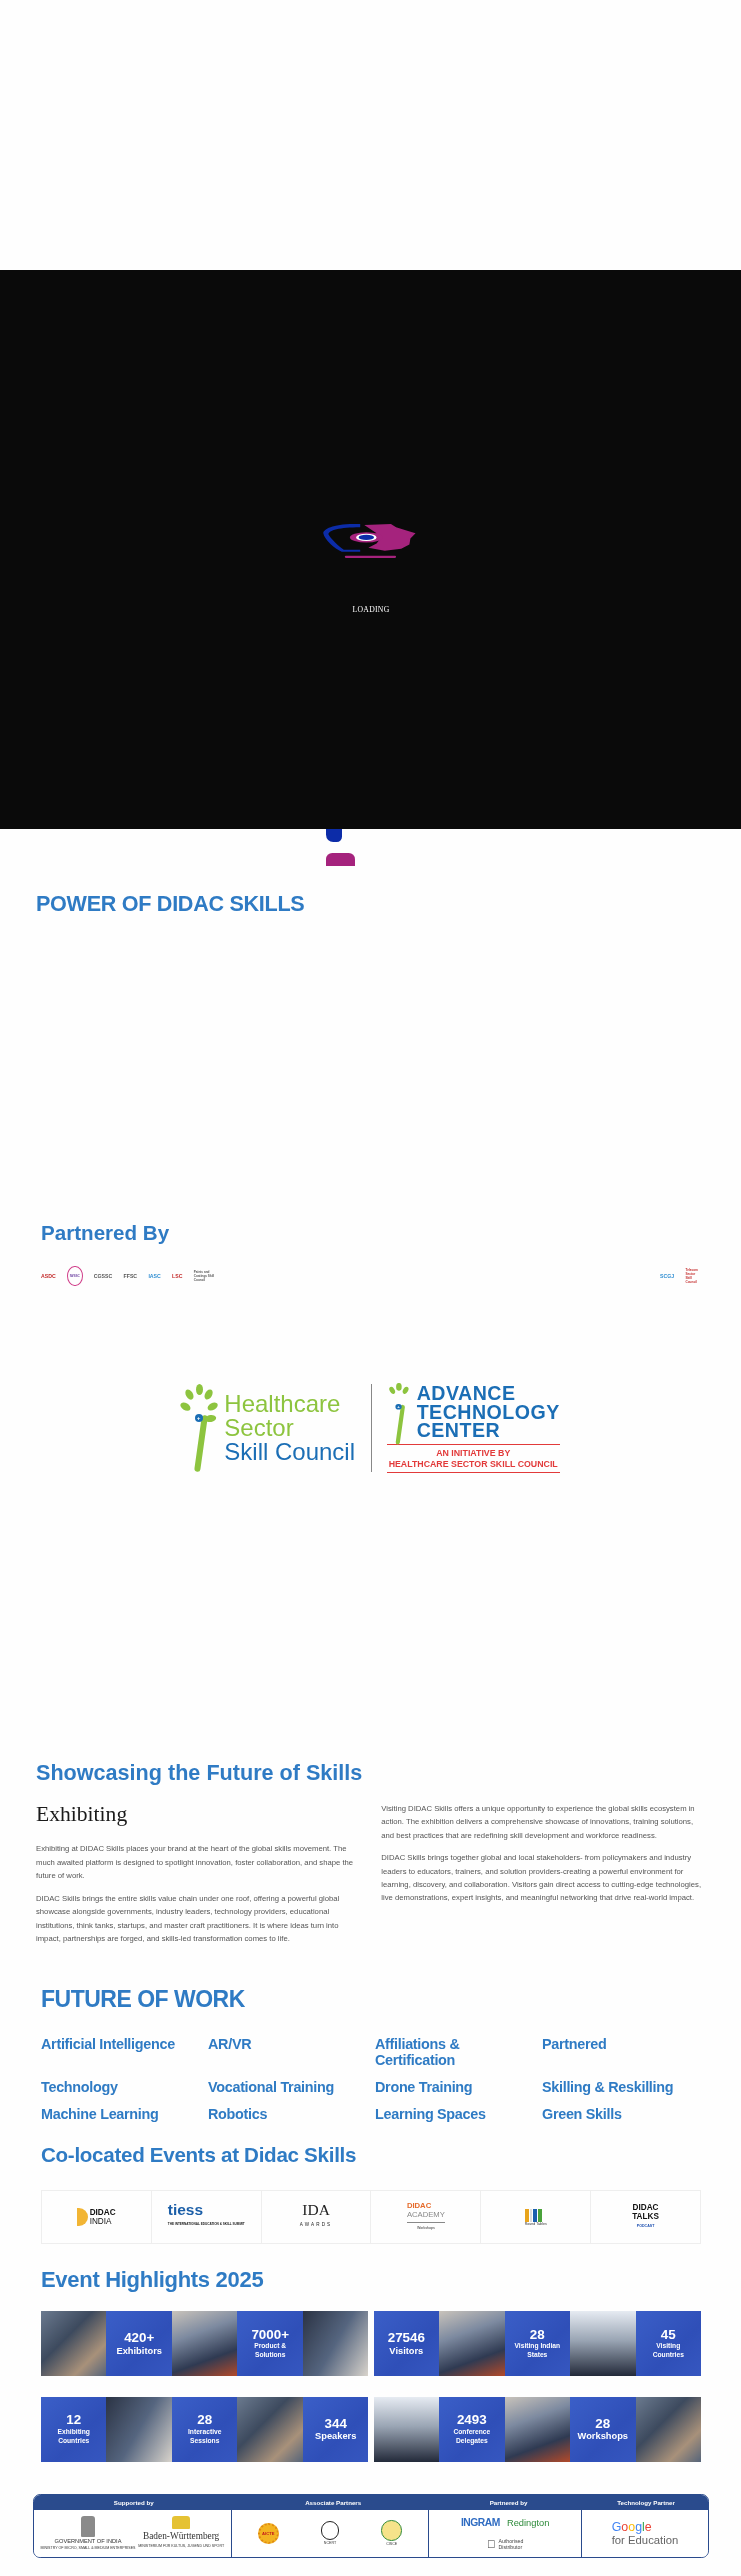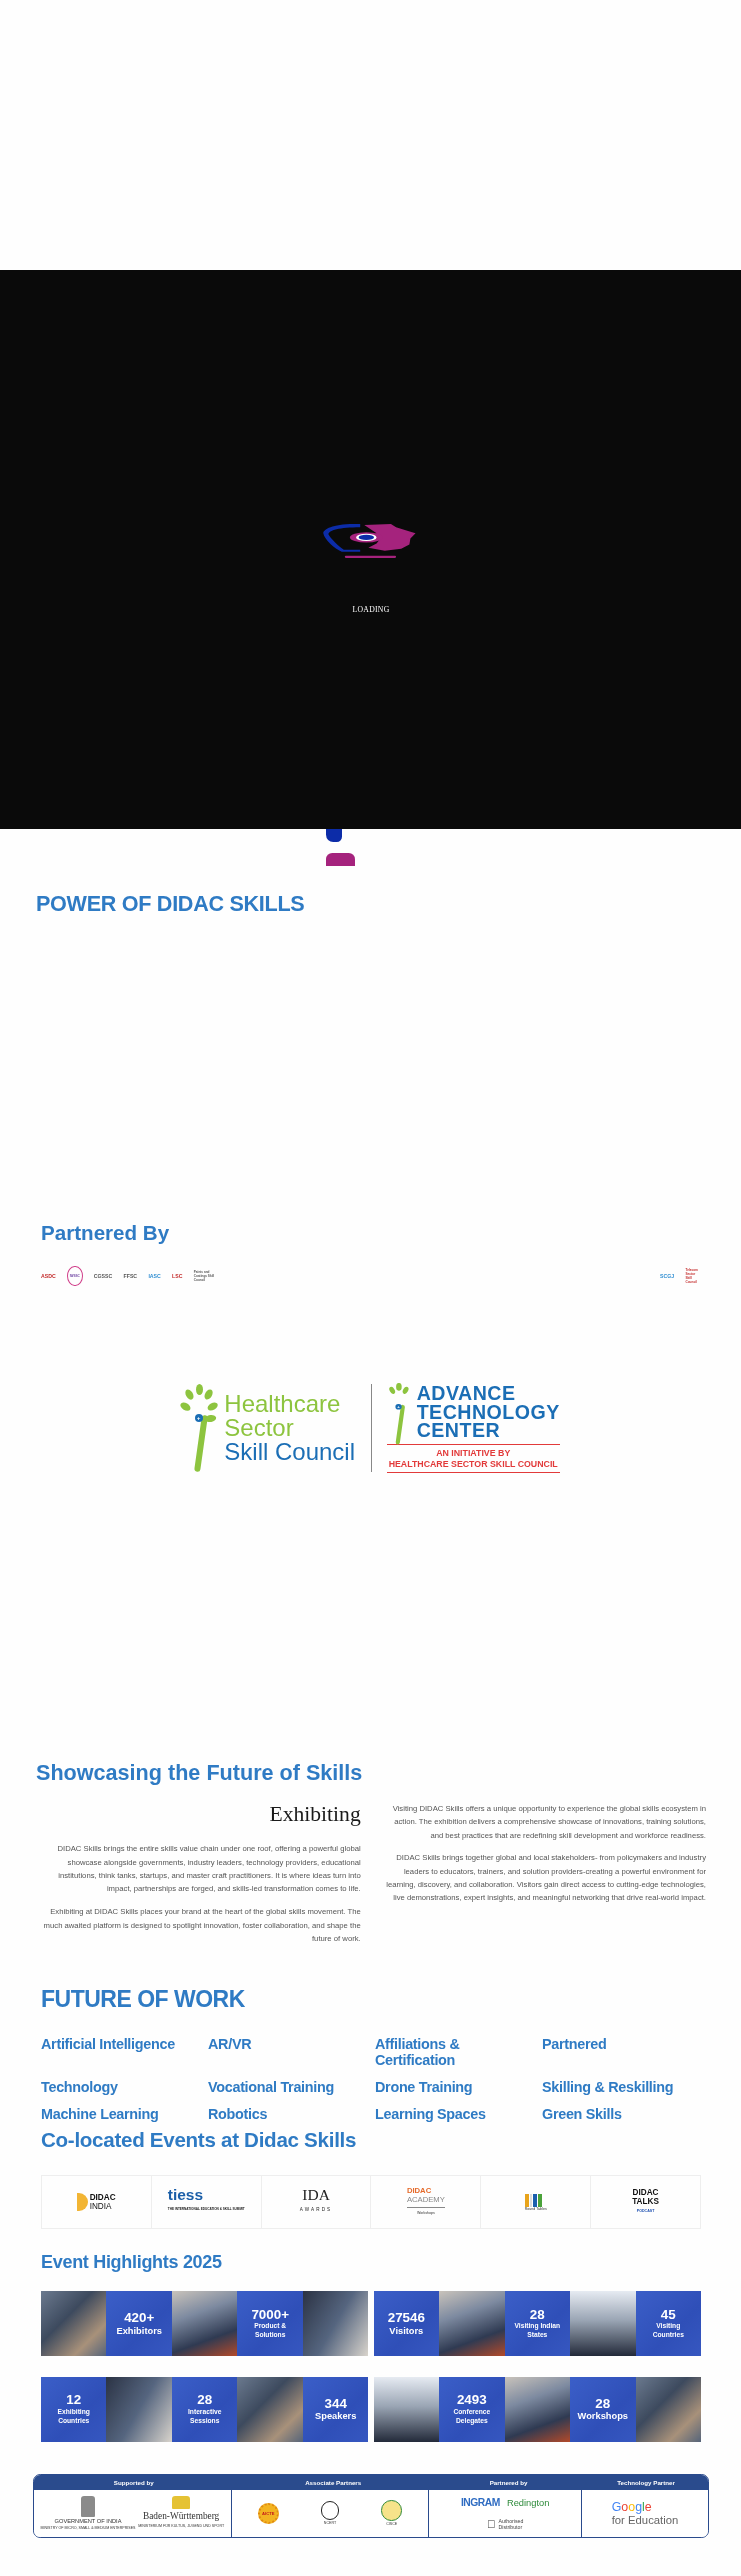--- a/index.html
+++ b/index.html
@@ -39,50 +39,50 @@
   .vdivider { width: 0.5px; height: 88px; background: #888; }
   .atc { display: flex; flex-direction: column; }
   .atc-top { display: flex; align-items: center; gap: 4.1px; }
   .atc-title { font-size: 19.6px; line-height: 18.5px; font-weight: bold; color: #1b6eb5; letter-spacing: 0.5px; }
   .atc-sub { border-top: 1px solid #e23a3a; border-bottom: 1px solid #e23a3a; margin-top: 4.1px; padding: 3.1px 0; text-align: center; color: #e23a3a; font-weight: bold; font-size: 8.8px; line-height: 10.3px; }
 
   .spacer-after-hsc { height: 278px; }
 
   .showcase { padding: 0 36px; font-size: 21.6px; }
   .ex-vis { display: flex; padding: 0 36px; gap: 20.6px; margin-top: 15.5px; }
-  .ex-vis .col { flex: 1; text-align: right; }
+  .ex-vis .col { flex: 1; }
   .ex-vis h3 { font-family: "Liberation Serif", serif; font-weight: normal; font-size: 21.6px; color: #1a1a1a; margin-bottom: 15.5px; }
   .ex-vis p { font-size: 7.7px; line-height: 13.4px; color: #555; margin-bottom: 9.3px; max-width: 325px; }
 
   .fow-title { padding: 0 41px; font-size: 23px; margin-top: 31px; letter-spacing: -0.5px; }
   .fow-grid { display: grid; grid-template-columns: repeat(4, 167px); padding: 0 41px; margin-top: 23px; row-gap: 10.3px; }
   .fow-grid div { font-size: 14.4px; line-height: 16.5px; font-weight: bold; color: #2f7bc4; letter-spacing: -0.3px; padding-right: 10.3px; }
 
-  .coloc-title { padding: 0 41px; font-size: 20.6px; margin-top: 6px; letter-spacing: -0.3px; }
+  .coloc-title { padding: 0 41px; font-size: 20.6px; margin-top: 21px; letter-spacing: -0.3px; }
   .coloc-row { display: flex; margin: 23px 41px 0 41px; border-top: 0.5px solid #eee; border-bottom: 0.5px solid #eee; height: 54px; }
   .coloc-row .cell { flex: 1; border-left: 0.5px solid #eee; display: flex; align-items: center; justify-content: center; flex-direction: column; }
   .coloc-row .cell:last-child { border-right: 0.5px solid #eee; }
   .cl-didac { display: flex; align-items: center; gap: 2.1px; }
   .cl-didac .mark { width: 10.3px; height: 18.5px; background: #f2b534; border-radius: 0 9.3px 9.3px 0; }
   .cl-didac .t { font-weight: bold; font-size: 8.2px; line-height: 9.3px; color: #111; }
   .cl-didac .t span { display: block; font-weight: normal; }
   .cl-tiess { color: #1c5fa8; font-weight: bold; font-size: 15.5px; line-height: 15.5px; }
   .cl-tiess small { display: block; font-size: 3.1px; color: #222; text-align: center; }
   .cl-ida { font-family: "Liberation Serif", serif; font-size: 15.5px; color: #222; line-height: 15.5px; text-align: center; }
   .cl-ida small { display: block; font-family: "Liberation Sans", sans-serif; font-size: 4.6px; letter-spacing: 2.1px; }
   .cl-acad { font-weight: bold; font-size: 7.7px; color: #e56a2a; line-height: 8.8px; }
   .cl-acad span { display: block; color: #888; font-weight: normal; }
   .cl-acad small { display: block; font-size: 3.6px; color: #333; font-weight: normal; border-top: 0.5px solid #888; margin-top: 2.1px; padding-top: 1px; text-align: center; }
   .cl-rt { display: flex; gap: 1px; }
   .cl-rt i { display: block; width: 4.1px; height: 13.4px; }
   .cl-rt-wrap { text-align: center; font-size: 3.6px; color: #333; }
   .cl-talks { font-weight: bold; font-size: 8.2px; line-height: 8.8px; color: #111; text-align: center; }
   .cl-talks small { display: block; font-size: 3.6px; color: #1c4fb0; }
 
-  .hl-title { padding: 0 41px; font-size: 18px; margin-top: 23px; letter-spacing: -0.3px; }
+  .hl-title { padding: 0 41px; font-size: 22px; margin-top: 23px; letter-spacing: -0.3px; }
   .hl-rows { padding: 0 41px; margin-top: 18px; }
   .hl-row { display: flex; gap: 5.2px; margin-bottom: 20.6px; }
   .hl-group { display: flex; flex: 1; height: 65px; }
   .hl-tile { flex: 1; position: relative; display: flex; flex-direction: column; align-items: center; justify-content: center; color: #fff; text-align: center; overflow: hidden; }
   .hl-tile.photo { background: linear-gradient(135deg, #6b7a8f 0%, #3d4a5e 40%, #a8917a 75%, #55647a 100%); }
   .hl-tile.photo.alt1 { background: linear-gradient(160deg, #c9c3bb 0%, #7d8aa0 35%, #2f3a52 70%, #b34a2a 100%); }
   .hl-tile.photo.alt2 { background: linear-gradient(120deg, #2b3344 0%, #55657f 50%, #d9d4cc 100%); }
   .hl-tile.photo.alt3 { background: linear-gradient(180deg, #e6ebf2 0%, #9aa5b4 45%, #232a3a 100%); }
   .hl-tile.stat { background: linear-gradient(135deg, #3b5fc8 0%, #2f4fb8 60%, #3657c0 100%); }
   .hl-num { font-size: 13.4px; font-weight: bold; line-height: 14.4px; font-family: "Liberation Sans", sans-serif; }
@@ -194,22 +194,22 @@
       </div>
     </div>
   </div>
 
   <div class="spacer-after-hsc"></div>
 
   <h2 class="sec showcase">Showcasing the Future of Skills</h2>
   <div class="ex-vis">
     <div class="col">
       <h3>Exhibiting</h3>
+      <p>Exhibiting at DIDAC Skills places your brand at the heart of the global skills movement. The much awaited platform is designed to spotlight innovation, foster collaboration, and shape the future of work.</p>
       <p>DIDAC Skills brings the entire skills value chain under one roof, offering a powerful global showcase alongside governments, industry leaders, technology providers, educational institutions, think tanks, startups, and master craft practitioners. It is where ideas turn into impact, partnerships are forged, and skills-led transformation comes to life.</p>
-      <p>Exhibiting at DIDAC Skills places your brand at the heart of the global skills movement. The much awaited platform is designed to spotlight innovation, foster collaboration, and shape the future of work.</p>
     </div>
     <div class="col">
       <p>Visiting DIDAC Skills offers a unique opportunity to experience the global skills ecosystem in action. The exhibition delivers a comprehensive showcase of innovations, training solutions, and best practices that are redefining skill development and workforce readiness.</p>
       <p>DIDAC Skills brings together global and local stakeholders- from policymakers and industry leaders to educators, trainers, and solution providers-creating a powerful environment for learning, discovery, and collaboration. Visitors gain direct access to cutting-edge technologies, live demonstrations, expert insights, and meaningful networking that drive real-world impact.</p>
     </div>
   </div>
 
   <h2 class="sec fow-title">FUTURE OF WORK</h2>
   <div class="fow-grid">
     <div>Artificial Intelligence</div>

